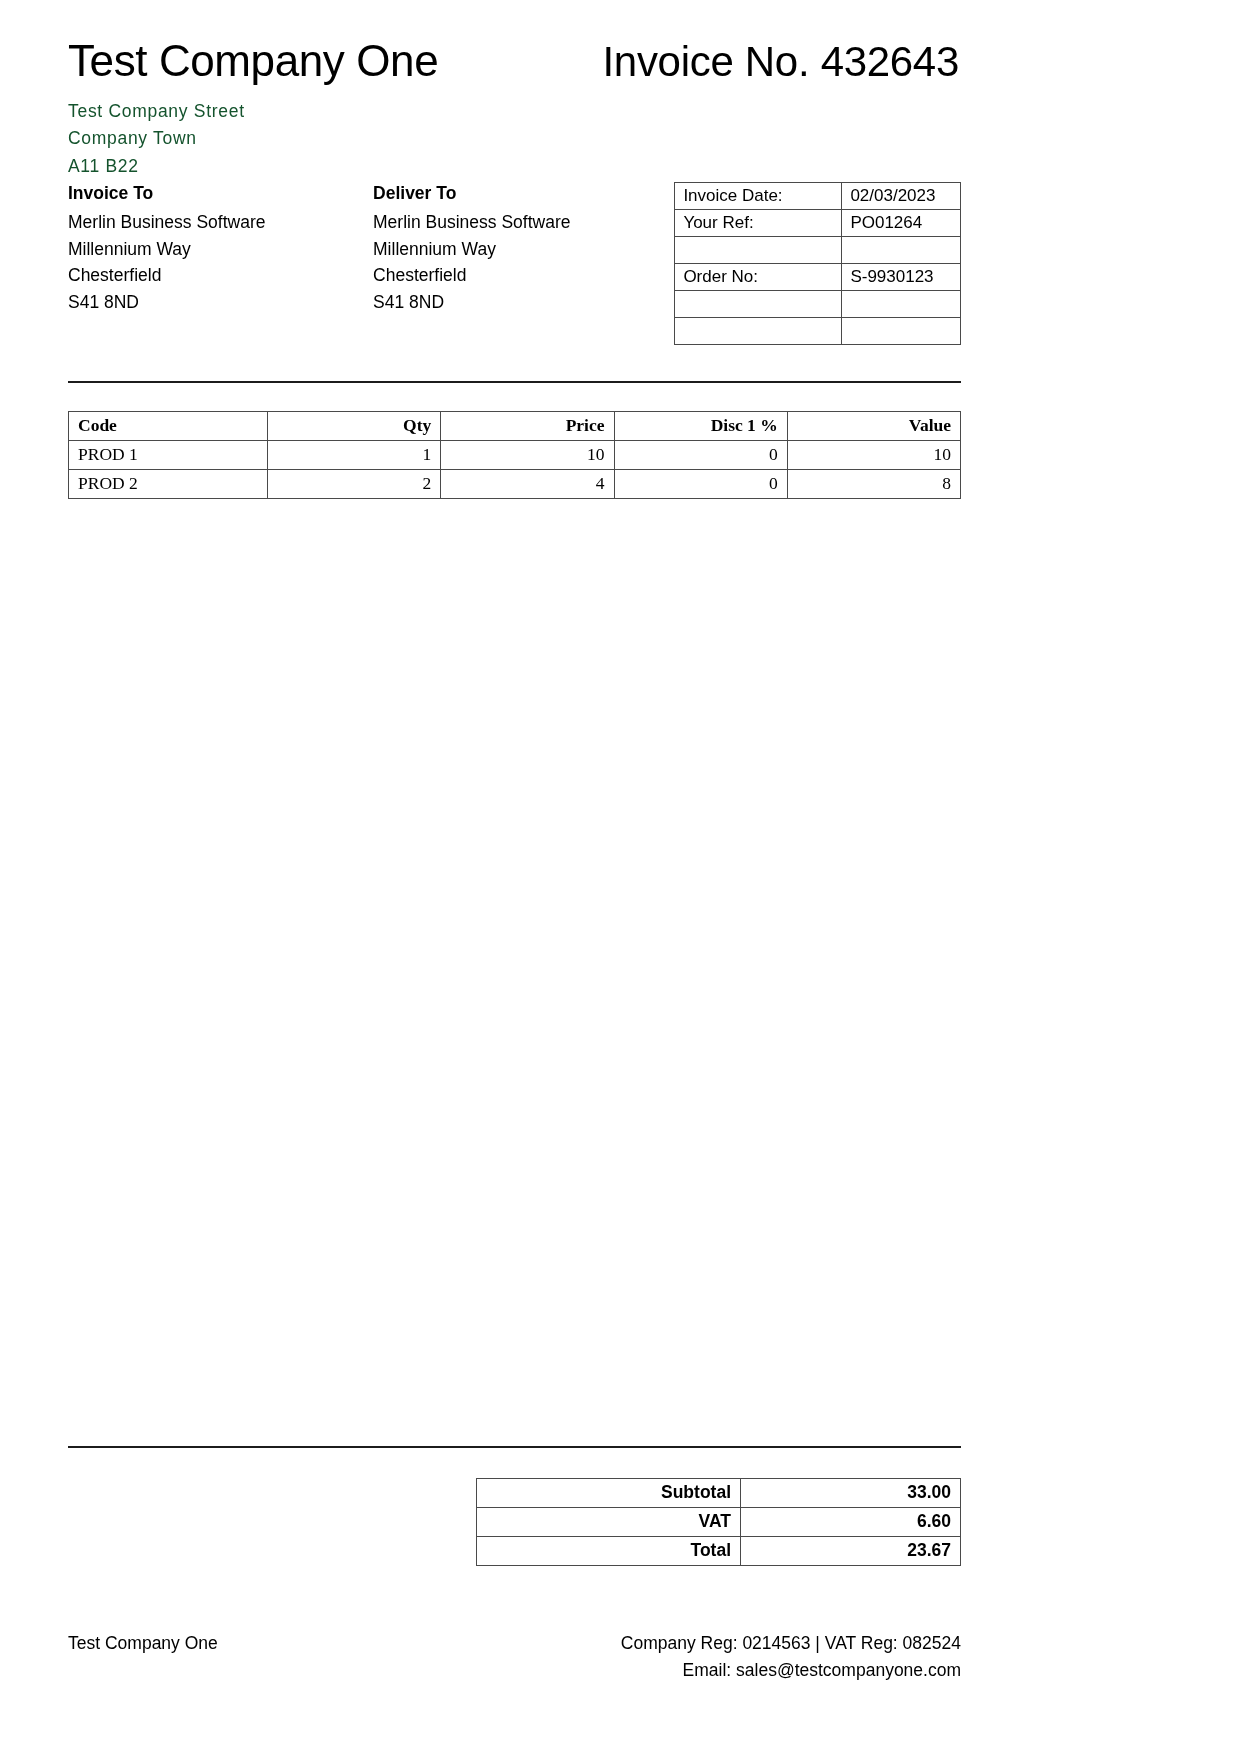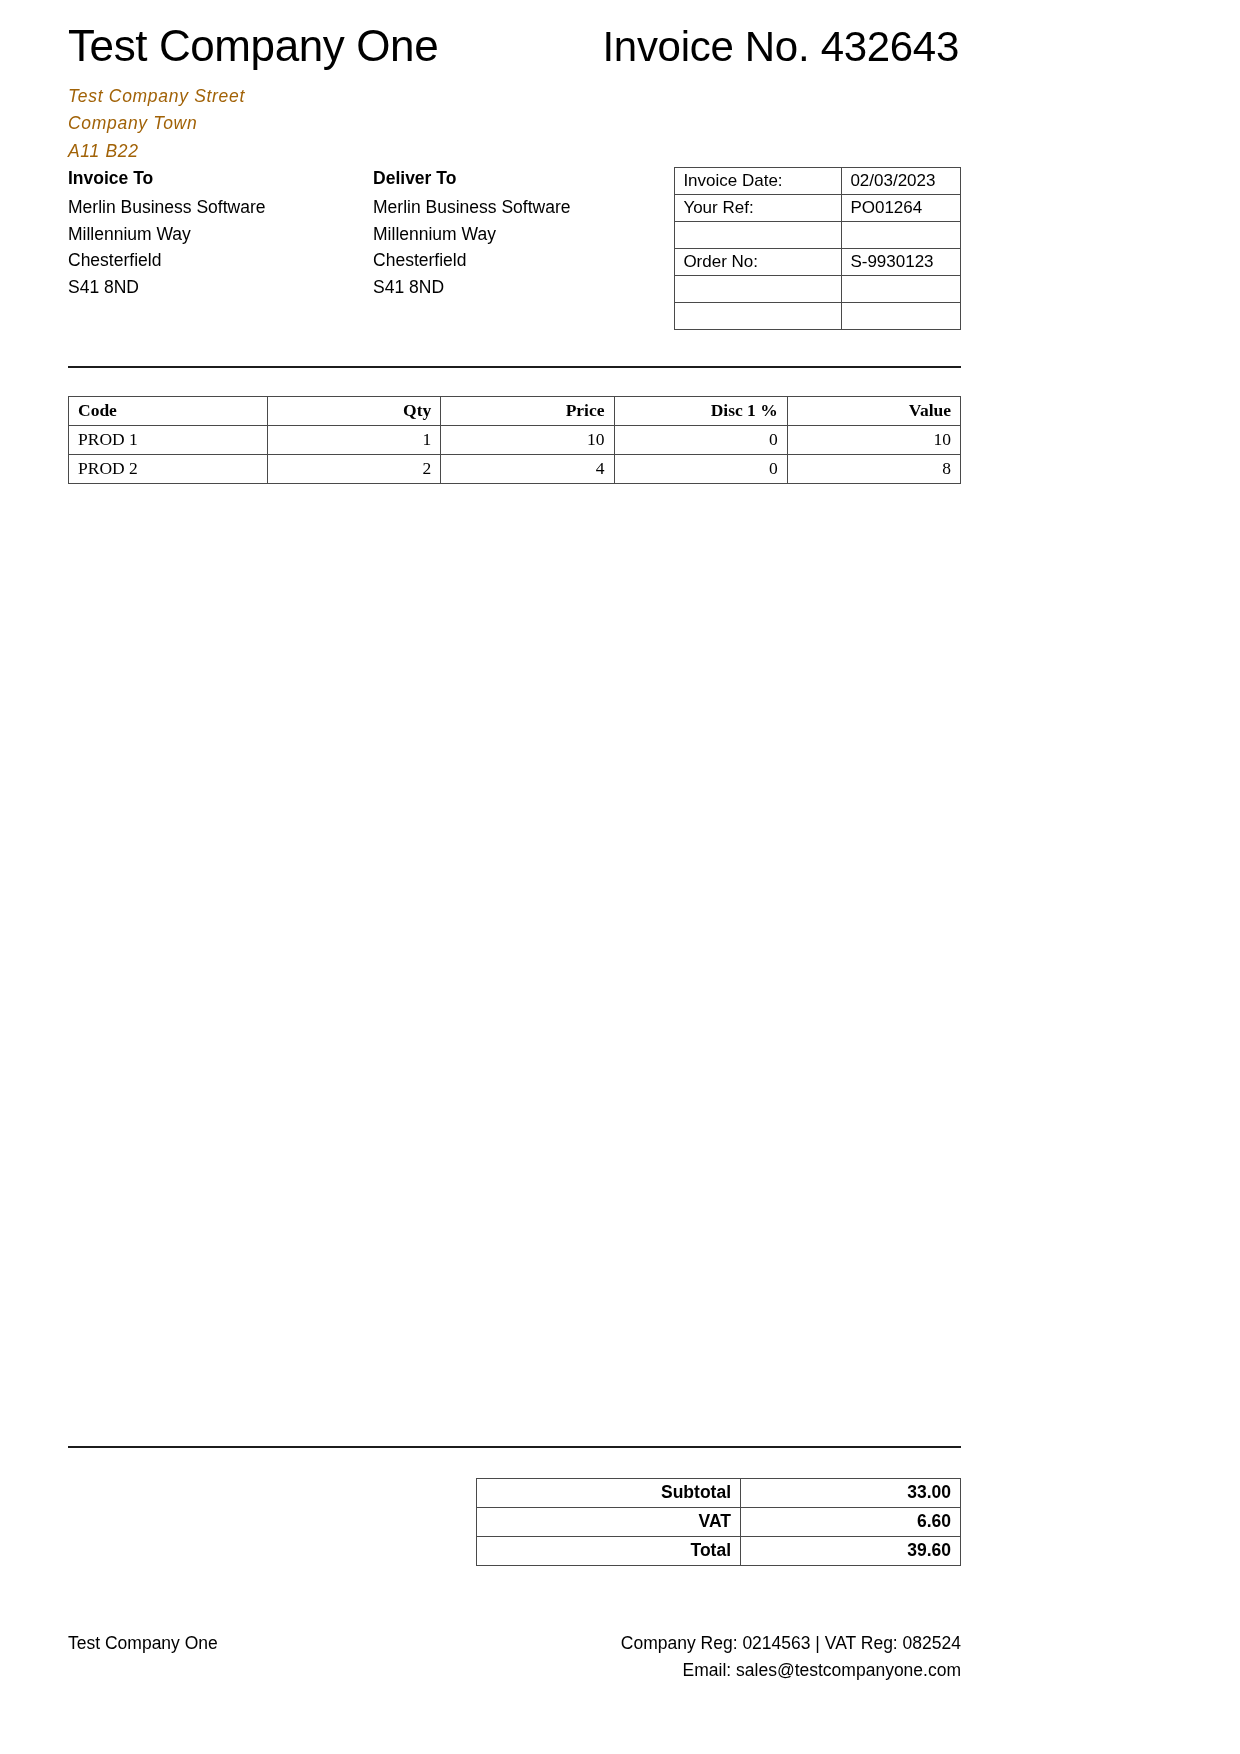--- a/index.html
+++ b/index.html
@@ -13,21 +13,21 @@
     font-family: "Liberation Sans", sans-serif;
     color: #000000;
     position: relative;
     overflow: hidden;
   }
   .page {
     position: relative;
     width: 1029px;
     height: 1754px;
     box-sizing: border-box;
-    padding: 1px 68px;
+    padding: 16px 68px;
   }
 
   
   .header {
     display: flex;
     align-items: flex-start;
     justify-content: space-between;
     padding-top: 22px;
   }
   .company-name {
@@ -41,25 +41,24 @@
     font-size: 42px;
     font-weight: 400;
     line-height: 1.05;
     letter-spacing: -0.3px;
     white-space: nowrap;
     padding-top: 2px;
     padding-right: 2px;
   }
   .company-address {
     margin-top: 14px;
-    color: #a16207;
+    color: #14532d;
     font-size: 17.5px;
     line-height: 1.56;
     letter-spacing: 0.7px;
-    font-style: italic;
   }
   .company-address div { white-space: nowrap; }
 
   
   .mid {
     display: flex;
     align-items: flex-start;
   }
   .party {
     font-size: 17.5px;
@@ -281,21 +280,21 @@
         <tr>
           <td class="t-label">Subtotal</td>
           <td class="t-amount">33.00</td>
         </tr>
         <tr>
           <td class="t-label">VAT</td>
           <td class="t-amount">6.60</td>
         </tr>
         <tr>
           <td class="t-label">Total</td>
-          <td class="t-amount">39.60</td>
+          <td class="t-amount">23.67</td>
         </tr>
       </tbody>
     </table>
   </div>
 
   <div class="footer">
     <div class="footer-left">
       <div>Test Company One</div>
     </div>
     <div class="footer-right">

